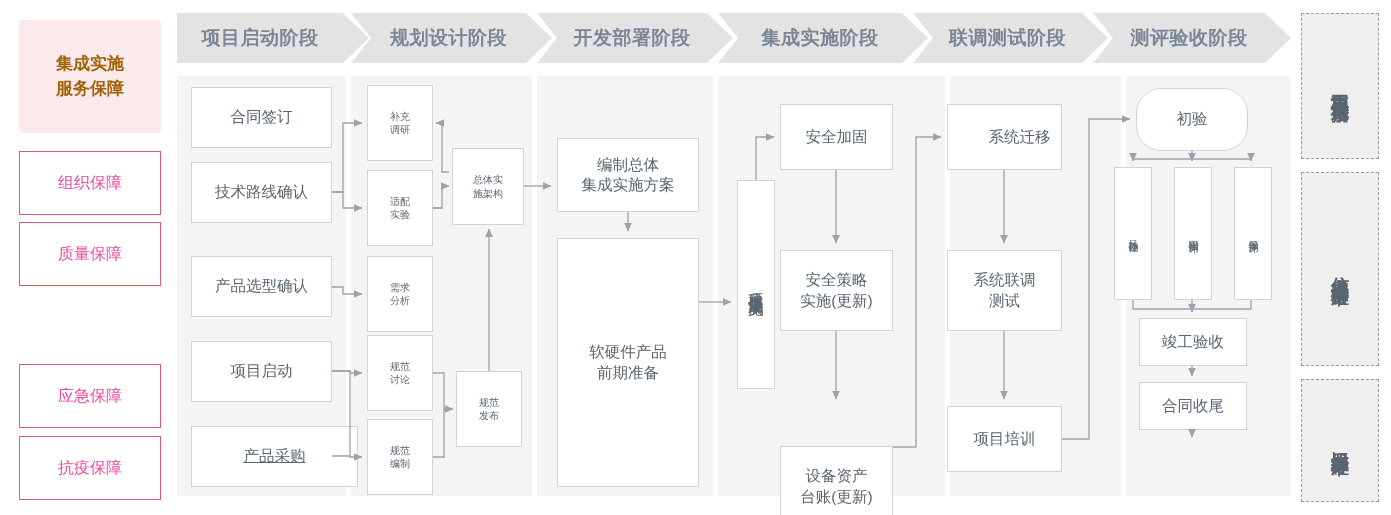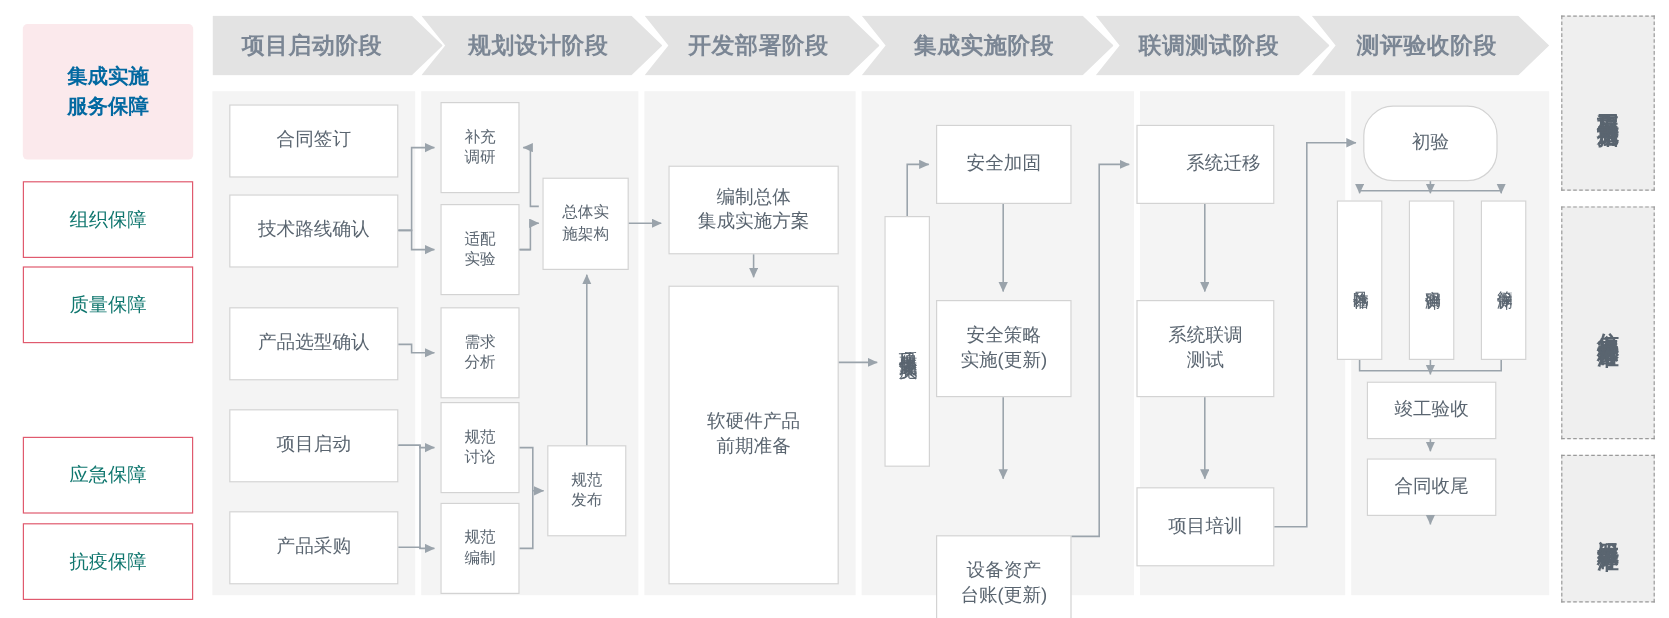--- a/index.html
+++ b/index.html
@@ -17,33 +17,33 @@
   }
   .abs{position:absolute;box-sizing:border-box;}
 
   
   .lead-box{
     left:19px;width:142px;
     background:#fbe9ec;
     border-radius:4px;
     display:flex;align-items:center;justify-content:center;
     text-align:center;
-    color:#0369a1;
+    color:#a16207;
     font-weight:bold;
     font-size:17px;
     line-height:1.45;
   }
   .guar-box{
     left:19px;width:142px;
     background:#ffffff;
     border:1.4px solid #e05a6e;
     display:flex;align-items:center;justify-content:center;
     text-align:center;
     font-size:16px;
-    color:#0f766e;
+    color:#ec4899;
   }
 
   
   .panel{
     top:76px;height:420px;
     background:#f4f4f4;
   }
   .chev{
     top:13px;height:50px;
     background:#e3e3e3;
@@ -65,21 +65,21 @@
   
   .node{
     background:#ffffff;
     border:1px solid #d3d3d3;
     display:flex;align-items:center;justify-content:center;
     text-align:center;
     font-size:15.5px;
     line-height:1.32;
     color:#5a6570;
   }
-  .node.small{font-size:13px;font-family:Liberation Mono, monospace;}
+  .node.small{font-size:10px;}
   .node.vert{
     writing-mode:vertical-rl;
     text-orientation:upright;
     letter-spacing:1px;
     line-height:1;
   }
 
   
   .std{
     left:1301px;width:78px;
@@ -130,21 +130,21 @@
   </div>
   <div class="abs guar-box" style="top:151px;height:64px;">组织保障</div>
   <div class="abs guar-box" style="top:222px;height:64px;">质量保障</div>
   <div class="abs guar-box" style="top:364px;height:64px;">应急保障</div>
   <div class="abs guar-box" style="top:436px;height:64px;">抗疫保障</div>
 
   <div class="abs node" style="left:191px;top:87px;width:141px;height:61px;">合同签订</div>
   <div class="abs node" style="left:191px;top:162px;width:141px;height:61px;">技术路线确认</div>
   <div class="abs node" style="left:191px;top:256px;width:141px;height:61px;">产品选型确认</div>
   <div class="abs node" style="left:191px;top:341px;width:141px;height:61px;">项目启动</div>
-  <div class="abs node" style="left:191px;top:426px;width:141px;height:61px;">产品采购</div>
+  <div class="abs node" style="left:191px;top:426px;width:167px;height:61px;text-decoration:underline;">产品采购</div>
 
   <div class="abs node small" style="left:367px;top:85px;width:66px;height:76px;">
     <div>
       <div>补充</div>
       <div>调研</div>
     </div>
   </div>
   <div class="abs node small" style="left:367px;top:170px;width:66px;height:76px;">
     <div>
       <div>适配</div>

